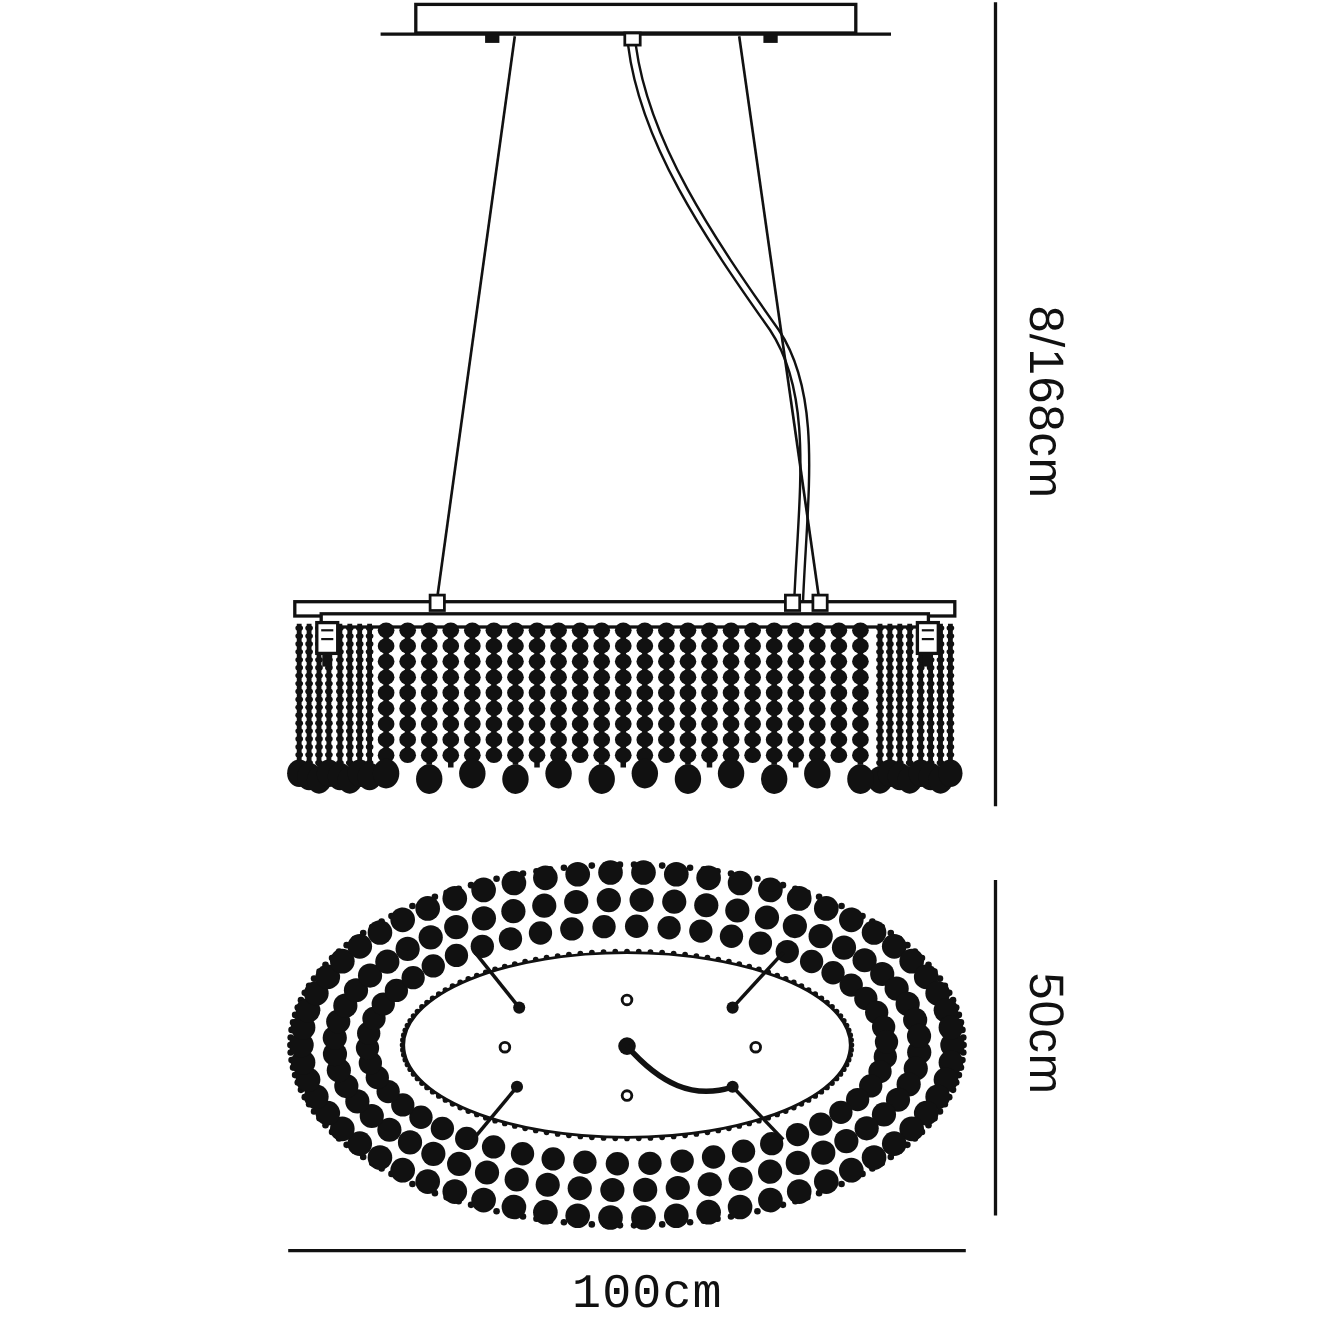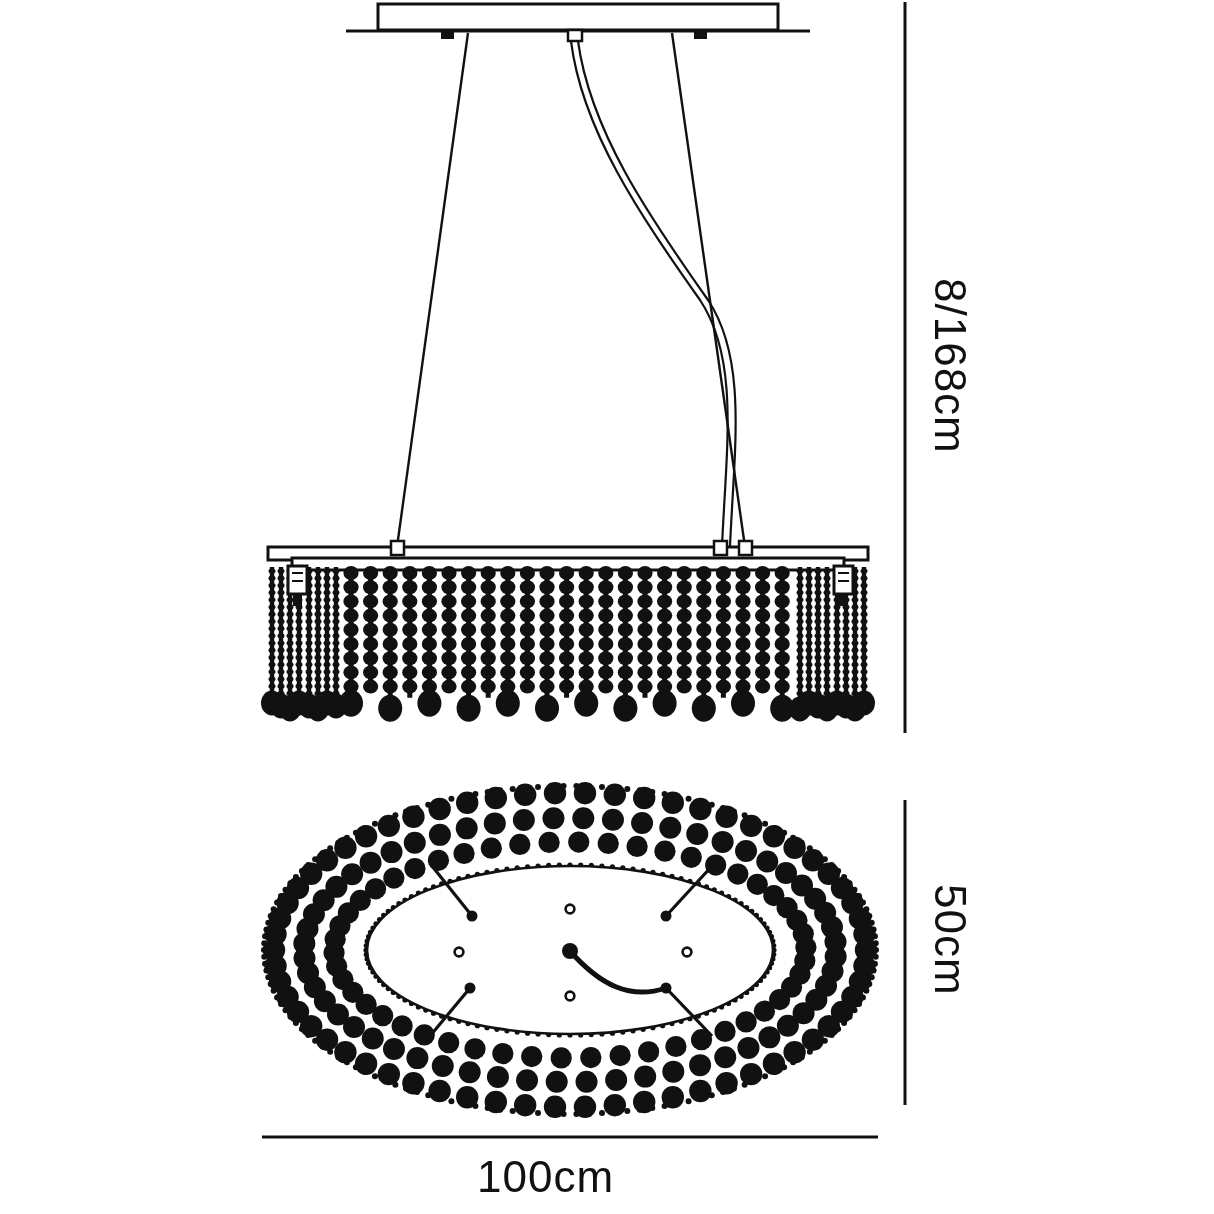--- a/index.html
+++ b/index.html
@@ -26,22 +26,23 @@
   }
   #label-height{
     left:975px; top:278px;
     font-size:44px;
   }
   #label-depth{
     left:975px; top:884px;
     font-size:44px;
   }
   #label-width{
-    left:477px; top:1152px;
+    left:520px; top:1152px;
     font-size:44px;
+    font-family:Liberation Mono, monospace;
   }
 </style>
 </head>
 <body>
 
 <div id="stage">
 
   <svg id="drawing" width="1214" height="1214" viewBox="0 0 1214 1214">
 
     <defs>

